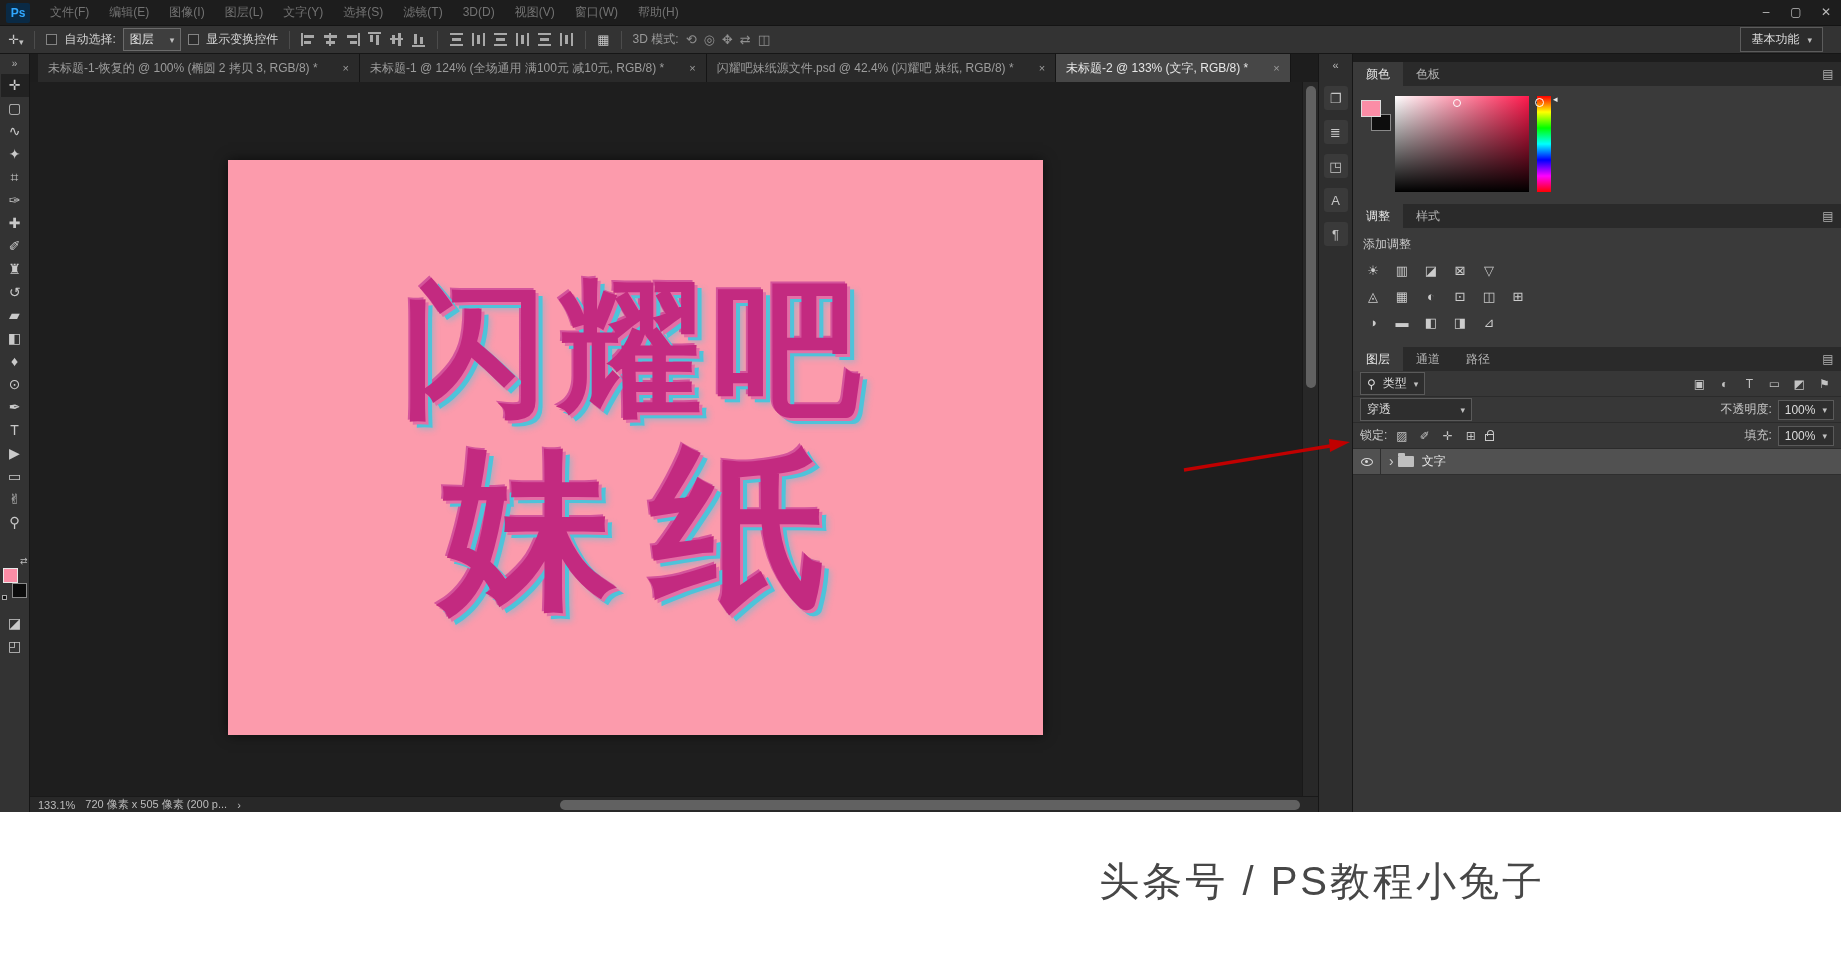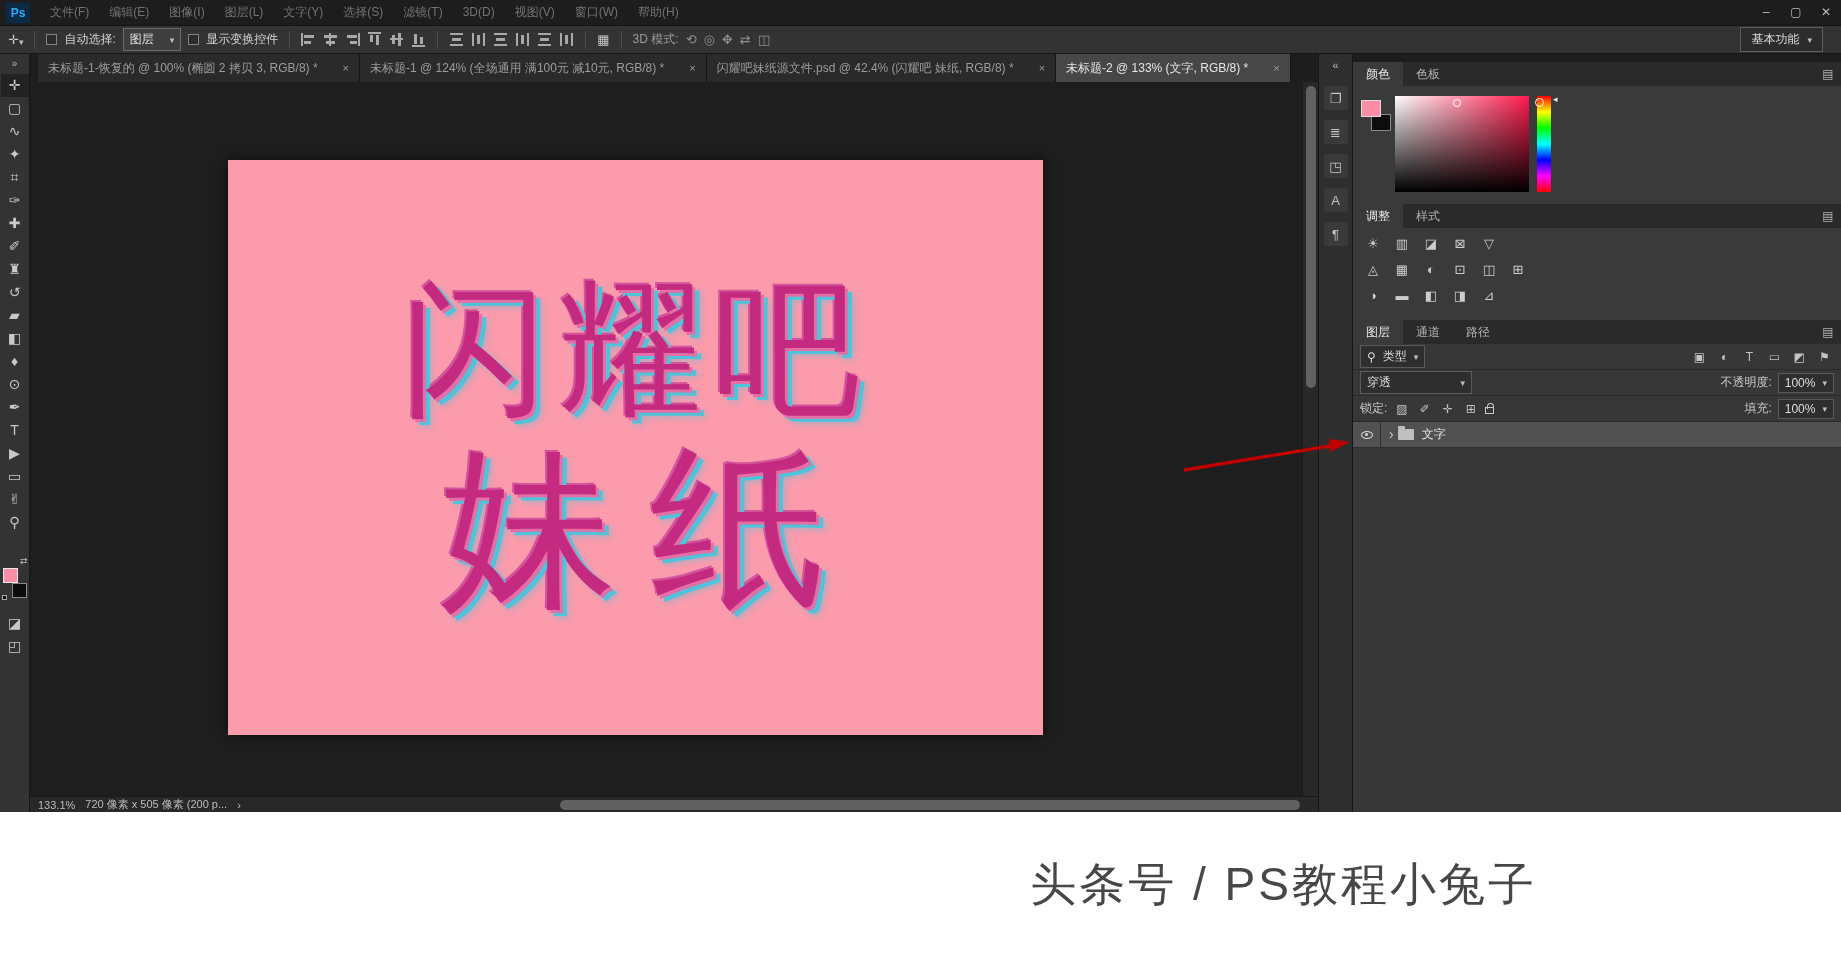--- a/index.html
+++ b/index.html
@@ -59,21 +59,21 @@
   .swap{position:absolute;right:0;top:-12px;font-size:9px;color:#bdbdbd}
   .mini-reset{position:absolute;left:0;bottom:-2px;width:5px;height:5px;background:#111;border:1px solid #aaa}
   .mini-fg{position:absolute;left:1px;top:0;width:15px;height:15px;background:var(--fg_pink);border:1px solid #e9e9e9;z-index:2}
   .mini-bg{position:absolute;right:1px;bottom:0;width:15px;height:15px;background:#0c0c0c;border:1px solid #8a8a8a}
   .tool.low{margin-top:14px}
 
   
   #canvas-area{position:absolute;left:30px;top:82px;width:1272px;height:714px;background:#1e1e1e}
   #document{position:absolute;left:198px;top:78px;width:815px;height:575px;background:var(--canvas_pink);
             box-shadow:0 0 12px rgba(0,0,0,.6);display:flex;flex-direction:column;align-items:center;justify-content:center}
-  .art{font-weight:normal;color:var(--art_magenta);line-height:1.02;white-space:nowrap;
+  .art{font-weight:bold;color:var(--art_magenta);line-height:1.02;white-space:nowrap;
        text-shadow:3px 3px 0 #e46fa6,7px 6px 0 var(--art_cyan),-2px -2px 0 #d4549b,9px 8px 6px rgba(78,195,218,.45)}
   .art1{font-size:146px;letter-spacing:10px}
   .art2{font-size:176px;letter-spacing:34px;margin-left:30px;margin-top:14px}
 
   #vscroll{position:absolute;left:1302px;top:82px;width:16px;height:714px;background:#282828;border-left:1px solid #191919}
   .vthumb{position:absolute;left:3px;top:4px;width:10px;height:302px;border-radius:5px;background:#616161}
   #bottombar{position:absolute;left:30px;top:796px;width:1288px;height:16px;background:#282828;border-top:1px solid #191919;
              display:flex;align-items:center;gap:10px;padding-left:8px;font-size:11px;color:#bcbcbc}
   .hthumb{position:absolute;left:530px;top:3px;width:740px;height:10px;border-radius:5px;background:#616161}
 
@@ -127,21 +127,21 @@
   .eye::after{content:'';position:absolute;left:3px;top:1px;width:3px;height:3px;border-radius:50%;background:#d8d8d8}
   .gcaret{color:#cfcfcf;margin:0 4px 2px 8px;font-size:14px}
   .folder{width:16px;height:11px;background:#bfbfbf;border-radius:1px;position:relative;margin-right:8px}
   .folder::before{content:'';position:absolute;top:-3px;left:0;width:7px;height:3px;background:#bfbfbf;border-radius:1px 1px 0 0}
   .lname{color:#e8e8e8}
   .thumb{width:34px;height:22px;background:var(--canvas_pink);border:1px solid #141414;margin:0 9px 0 6px}
   .row-lock{margin-right:12px}
 
   
   #footer{position:absolute;left:0;top:812px;width:1841px;height:143px;background:#ffffff}
-  .watermark{position:absolute;right:304px;top:42px;font-size:46px;color:#474747;letter-spacing:3px;white-space:nowrap}
+  .watermark{position:absolute;right:296px;top:42px;font-size:40px;color:#474747;letter-spacing:3px;white-space:nowrap}
 
   #arrow-svg{position:absolute;left:1178px;top:430px}
 </style>
 </head>
 <body>
 
 <div id="menubar">
   <div class="pslogo">Ps</div>
   <span class="mi">文件(F)</span>
   <span class="mi">编辑(E)</span>
@@ -300,20 +300,21 @@
     <span class="huepick"></span>
     <span class="huetri">◂</span>
   </div>
 
   <div class="pheader">
     <span class="ptab active">调整</span>
     <span class="ptab">样式</span>
     <span class="pmenu">▤</span>
   </div>
   <div class="pcontent" id="adjust-content">
+    <div class="addlabel">添加调整</div>
     <div class="adjrow">
       <span class="adj">☀</span>
       <span class="adj">▥</span>
       <span class="adj">◪</span>
       <span class="adj">⊠</span>
       <span class="adj">▽</span>
     </div>
     <div class="adjrow">
       <span class="adj">◬</span>
       <span class="adj">▦</span>

